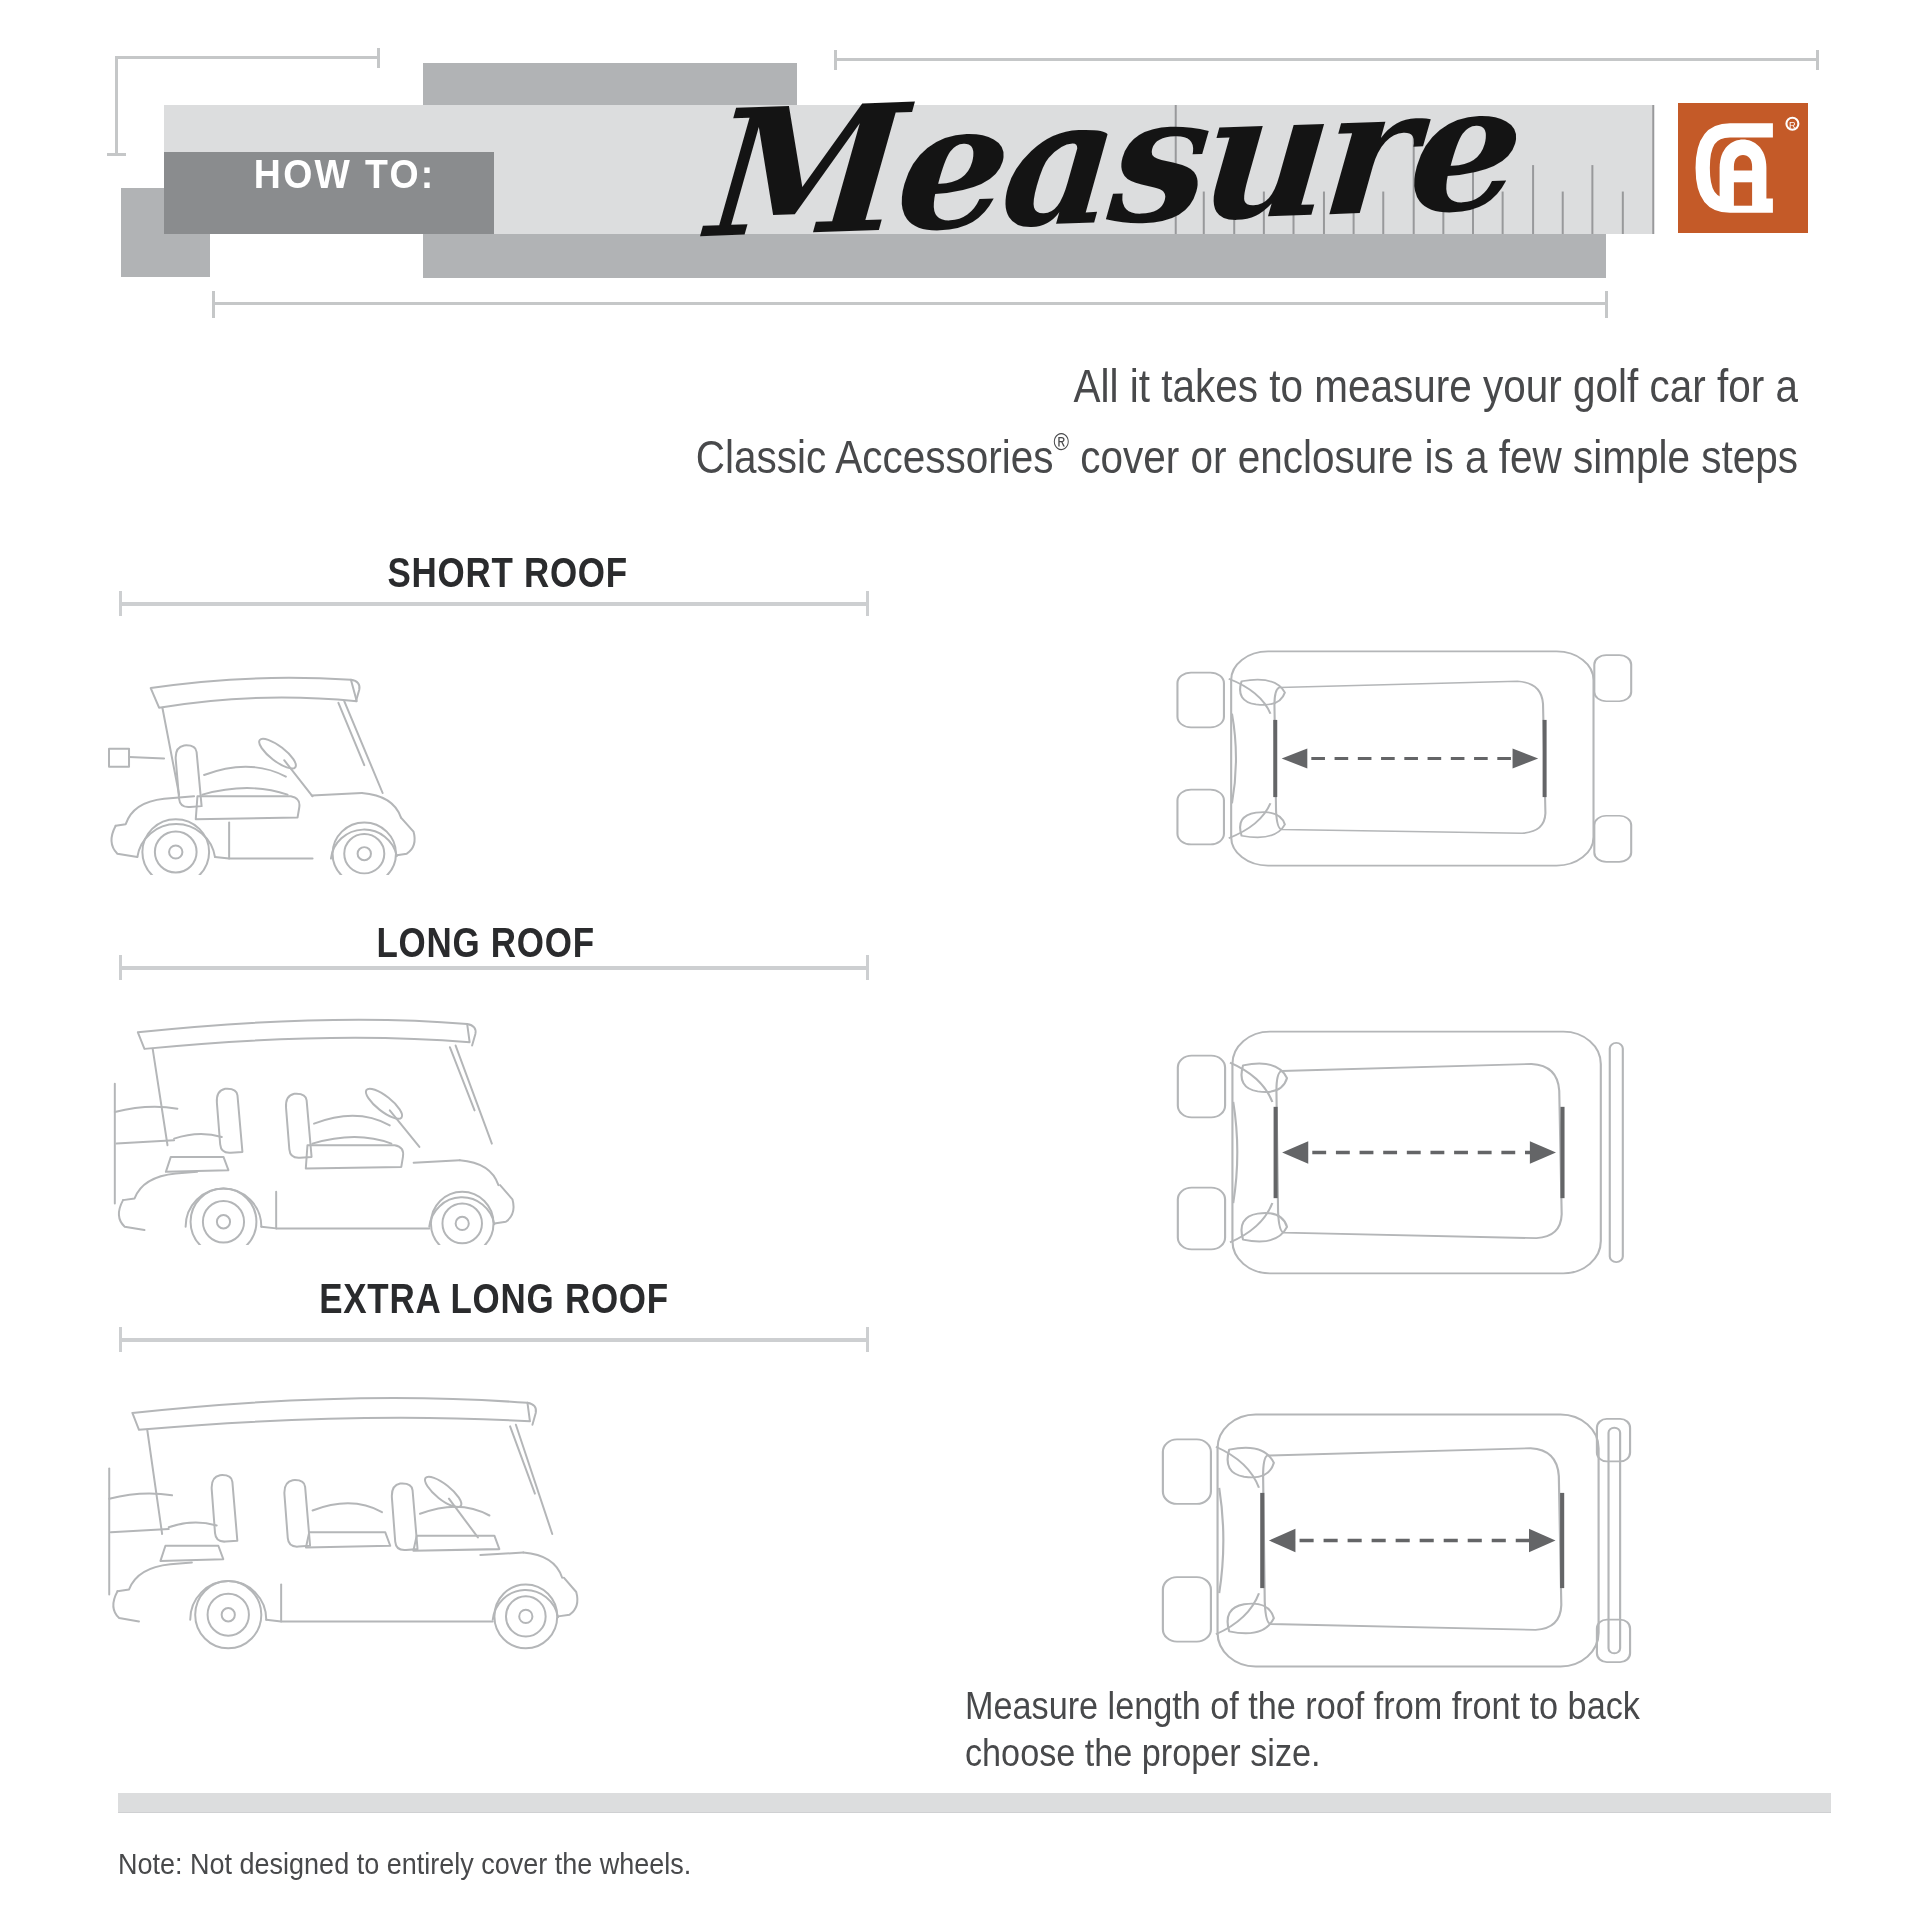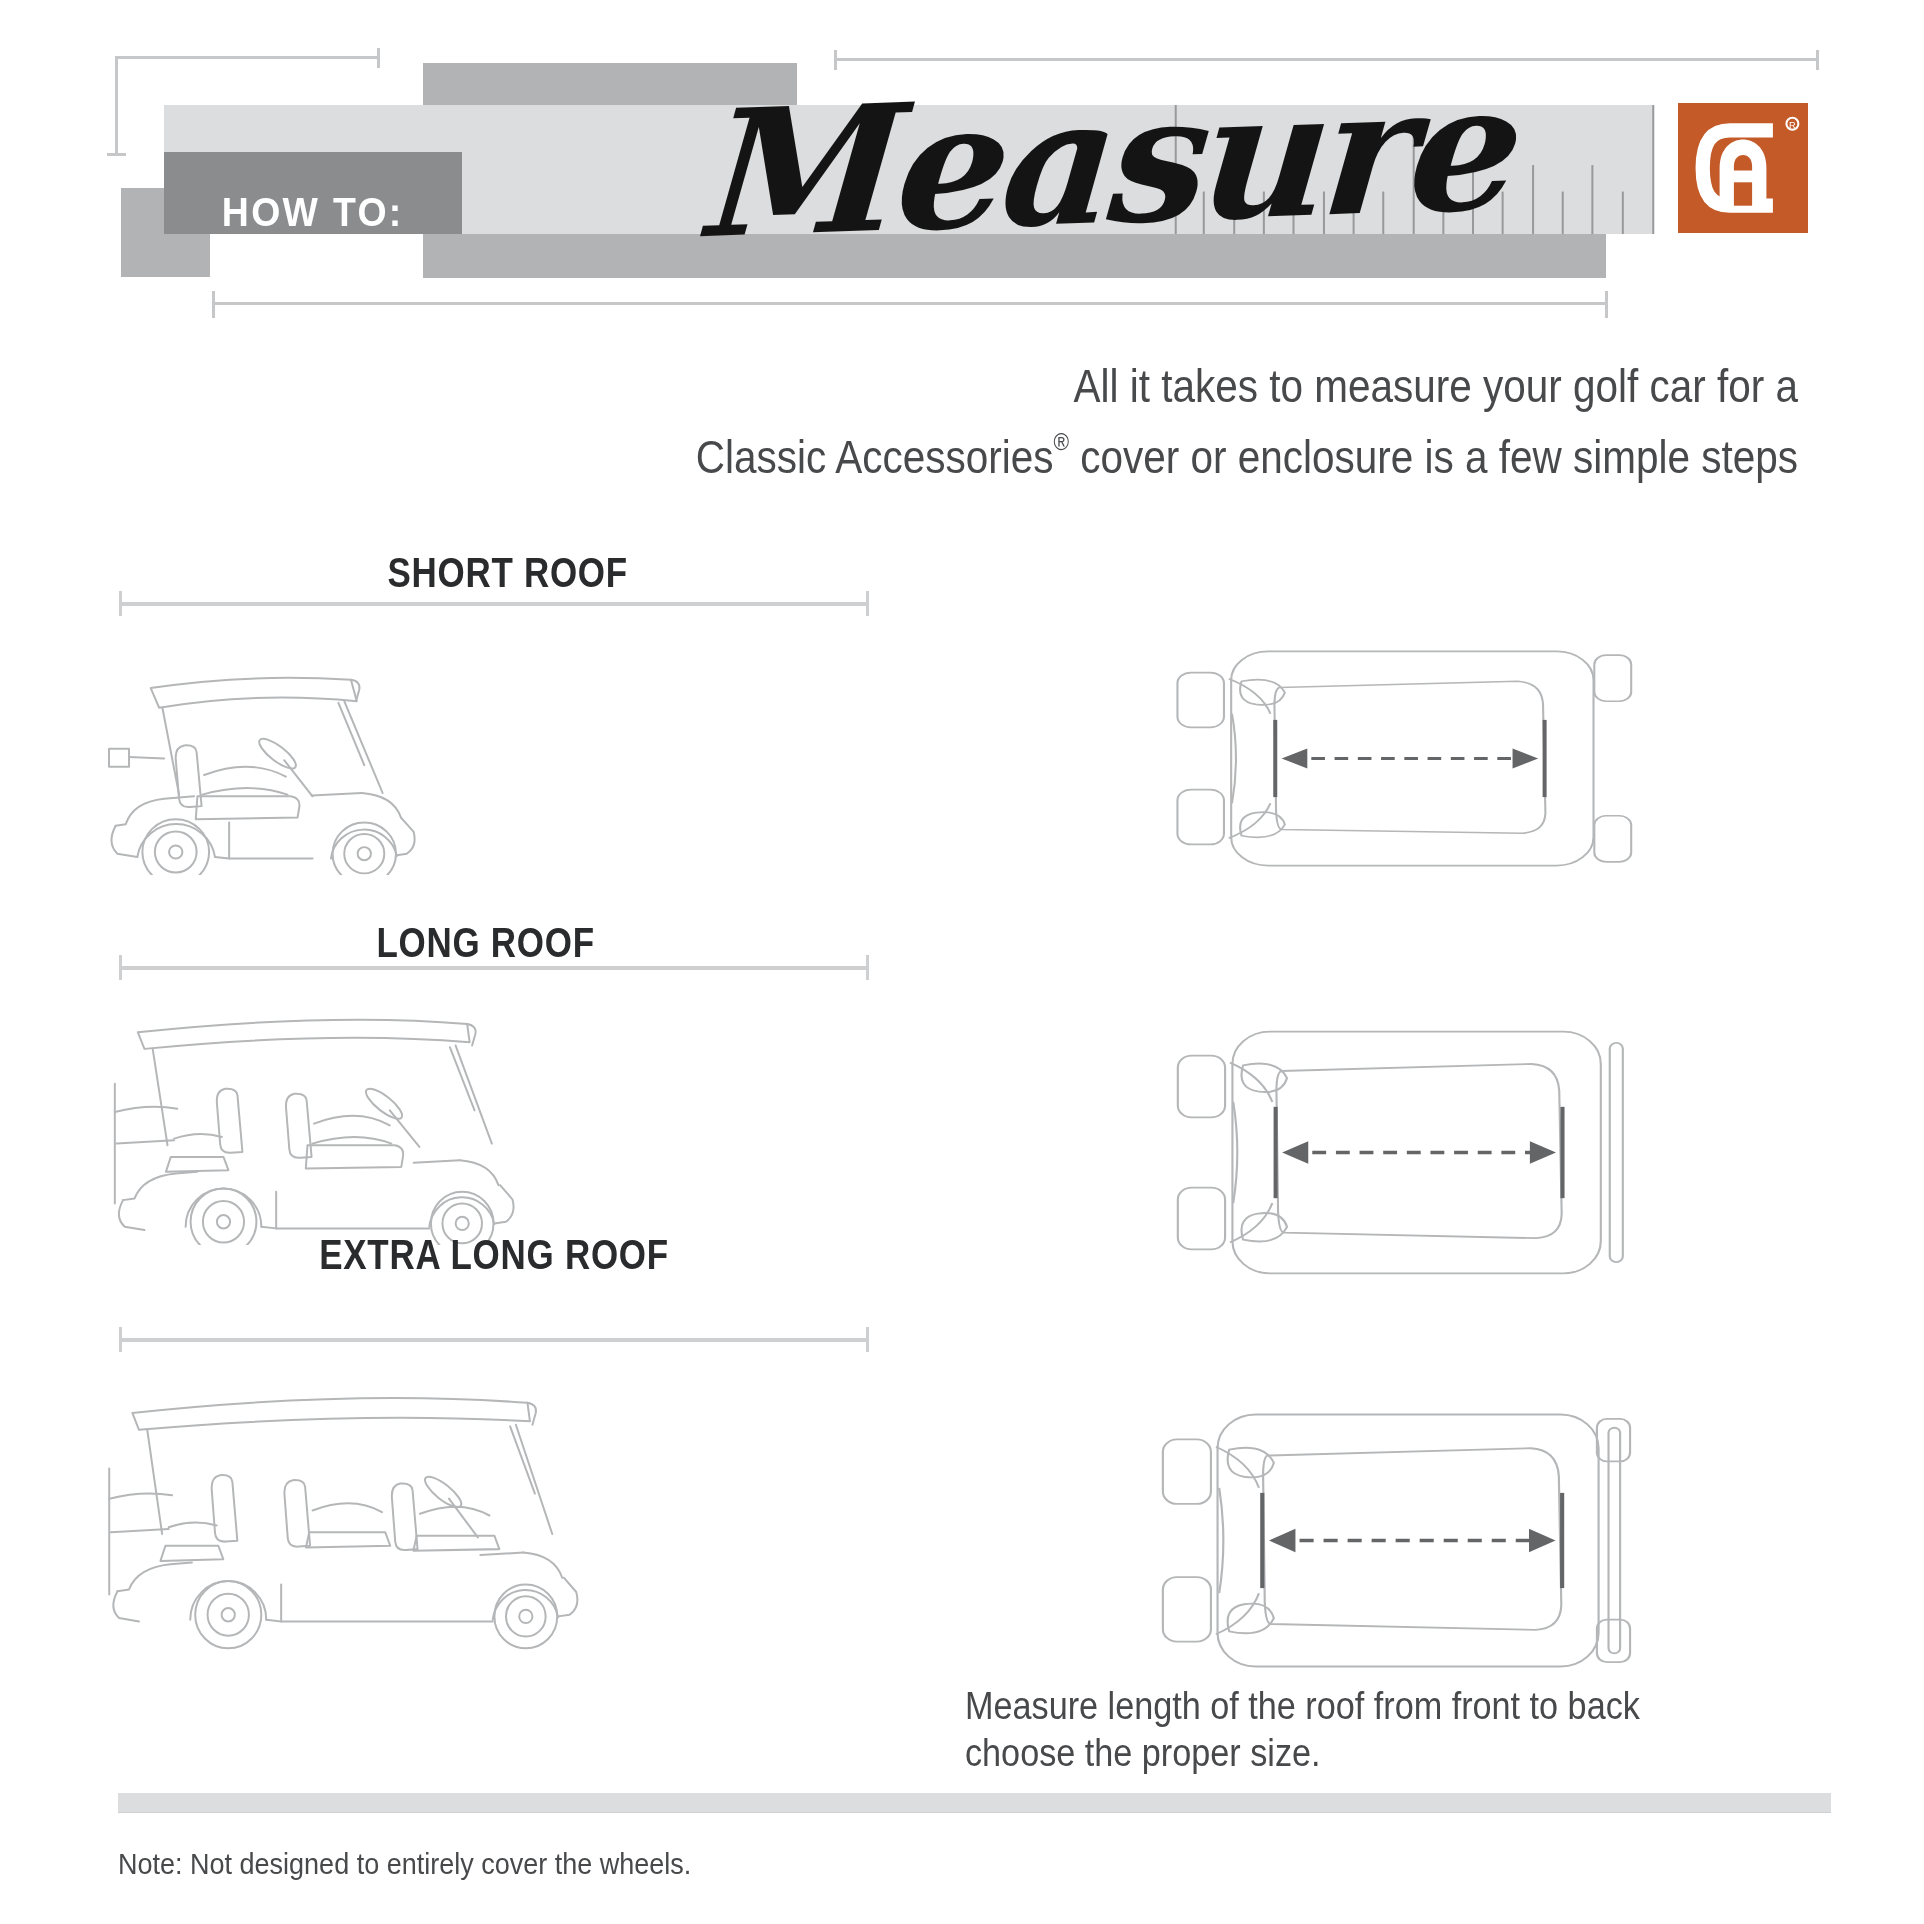--- a/index.html
+++ b/index.html
@@ -1,21 +1,21 @@
 <!DOCTYPE html>
 <html style="font-size:13px"><head>
 <meta charset="utf-8">
 <style>
   html,body{margin:0;padding:0;background:#ffffff;}
   body{width:1925px;height:1925px;position:relative;font-family:"Liberation Sans",sans-serif;overflow:hidden;}
   .abs{position:absolute;}
   
   .band-light{background:#dcddde;}
   .band-med{background:#b1b3b5;}
-  .howto-box{background:#8a8c8e;display:flex;align-items:flex-end;justify-content:center;}
+  .howto-box{background:#8a8c8e;display:flex;align-items:flex-start;justify-content:center;padding-left:32px;}
   .howto-text{color:#ffffff;font-weight:bold;font-size:39px;letter-spacing:2.4px;transform:scale(.96,1.04);}
   .script-title{font-family:"DejaVu Serif",serif;font-style:italic;font-weight:bold;font-size:175px;
     letter-spacing:-6.4px;color:#141414;transform:skewX(-7deg) rotate(-2deg);white-space:nowrap;z-index:6;}
   .bracket{background:#c5c7c8;}
   .sec-bracket{background:#cdcfd1;}
   
   .intro{width:1372px;text-align:right;font-size:46px;line-height:55px;color:#48494b;
     transform:scaleX(.88);transform-origin:right top;}
   .intro sup{font-size:24px;vertical-align:22.5px;}
   .caption{font-size:38px;line-height:47px;color:#48494b;transform:scaleX(.9);transform-origin:left top;}
@@ -214,21 +214,21 @@
   </g>
   <g stroke="#646567" fill="#646567">
     <line x1="148" y1="135" x2="148" y2="265" stroke-width="5"></line>
     <line x1="500" y1="135" x2="500" y2="265" stroke-width="5"></line>
     <line x1="164" y1="200" x2="484" y2="200" stroke-width="5" stroke-dasharray="17 12" fill="none"></line>
     <polygon points="156,200 188,184 188,216" stroke="none"></polygon>
     <polygon points="492,200 460,184 460,216" stroke="none"></polygon>
   </g>
 </svg>
 
-<div class="abs sec-label-wrap" style="left:120px;top:1234px;">
+<div class="abs sec-label-wrap" style="left:120px;top:1278px;">
   <span class="sec-label">EXTRA LONG ROOF</span>
 </div>
 <div class="abs sec-bracket" style="left:120px;top:1338px;width:748px;height:4px;"></div>
 <div class="abs sec-bracket" style="left:119px;top:1327px;width:3.2px;height:25px;"></div>
 <div class="abs sec-bracket" style="left:866px;top:1327px;width:3.2px;height:25px;"></div>
 
 <svg class="abs" style="left:96px;top:1381px;" width="529" height="269" viewBox="0 0 640 320" preserveAspectRatio="none">
   <g stroke="#b4b6b8" stroke-width="2.4" fill="none" stroke-linecap="round" stroke-linejoin="round">
     <path d="M44,38 Q310,10 522,26 L525,48 Q312,36 52,58 Z"></path>
     <path d="M522,26 q12,2 10,12 l-4,14"></path>

